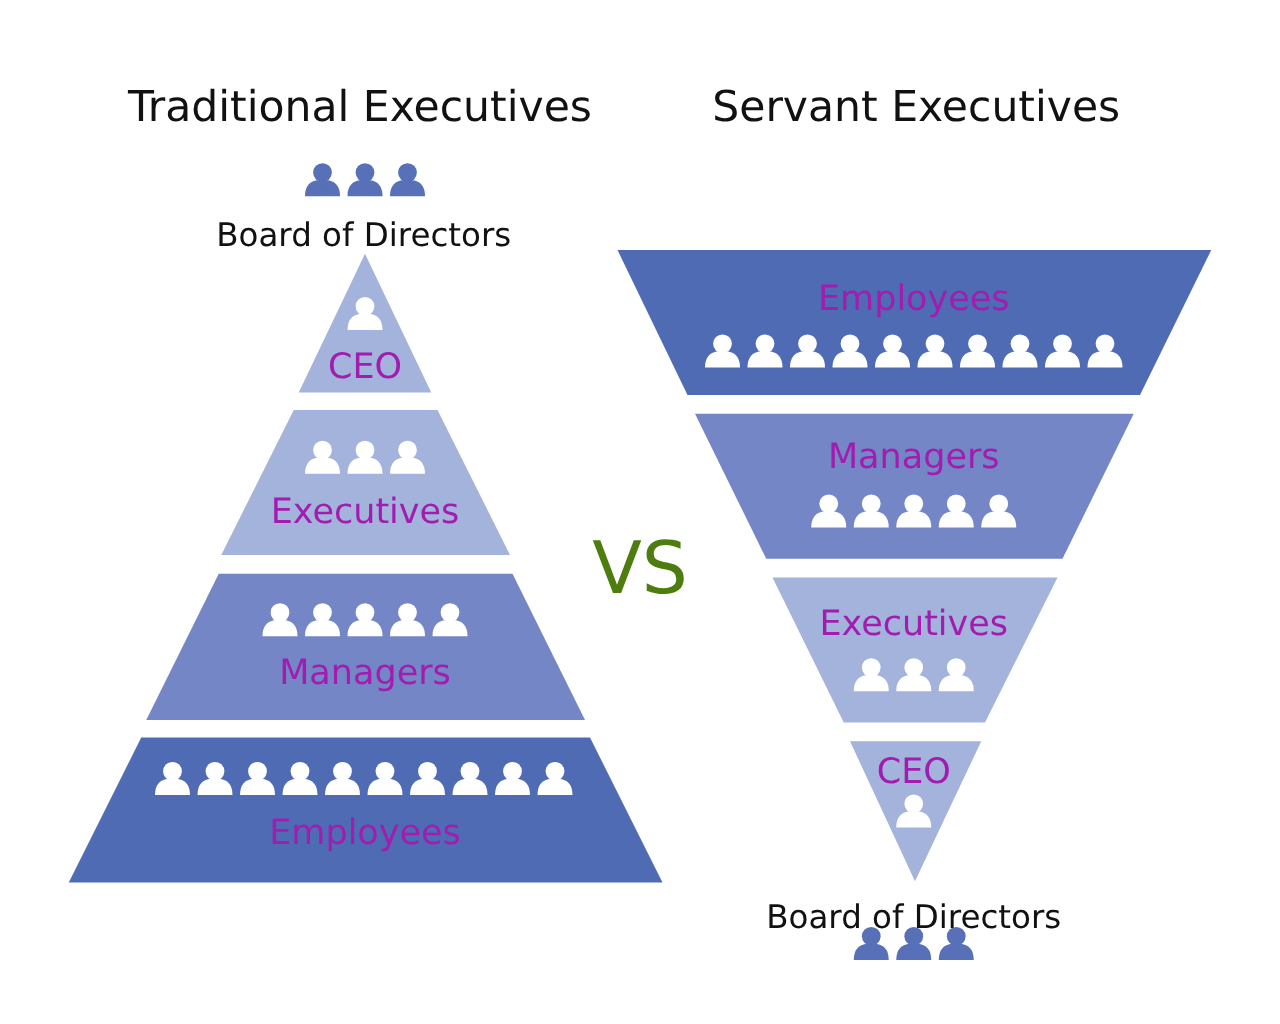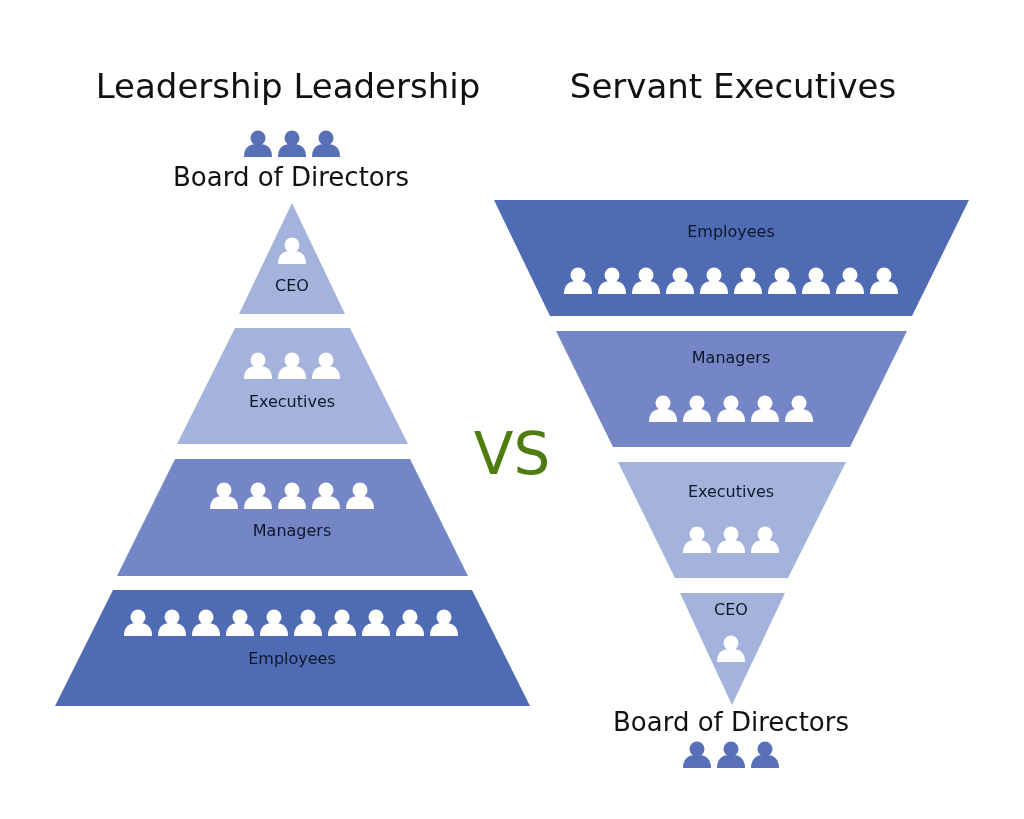--- a/index.html
+++ b/index.html
@@ -2,27 +2,27 @@
 <html><head>
 <meta charset="utf-8">
 <style>
   html, body { margin: 0; padding: 0; background: #ffffff; }
   body { width: 1024px; height: 819px; position: relative; overflow: hidden;
          font-family: "DejaVu Sans", "Liberation Sans", sans-serif; }
   .title { position: absolute; top: 66px; font-size: 34px; color: #111; white-space: nowrap; transform: translateX(-50%); }
   .vs { position: absolute; left: 512px; top: 420px; font-size: 58px; color: #4d7c0f; transform: translateX(-50%); }
   svg.diagram { position: absolute; left: 0; top: 0; }
   .label { position: absolute; transform: translateX(-50%); white-space: nowrap; }
-  .board-label { font-size: 26px; color: #111; }
-  .tier-label { font-size: 16px; color: #0f172a; }
+  .board-label { font-size: 26px; color: #111; margin-top: 12px; }
+  .tier-label { font-size: 28px; color: #a21caf; }
 </style>
 </head>
 <body>
 
-<div class="title" style="left:288px;">Leadership Leadership</div>
+<div class="title" style="left:288px;">Traditional Executives</div>
 <div class="title" style="left:733px;">Servant Executives</div>
 
 <svg class="diagram" width="1024" height="819" viewBox="0 0 1024 819">
   <defs>
     <g id="person">
       <circle cx="0" cy="-7" r="7.5"></circle>
       <path d="M-14 12 Q-14 0 -3 -1 L3 -1 Q14 0 14 12 Z"></path>
     </g>
     <g id="person-tie">
       <circle cx="0" cy="-7" r="7.5"></circle>

